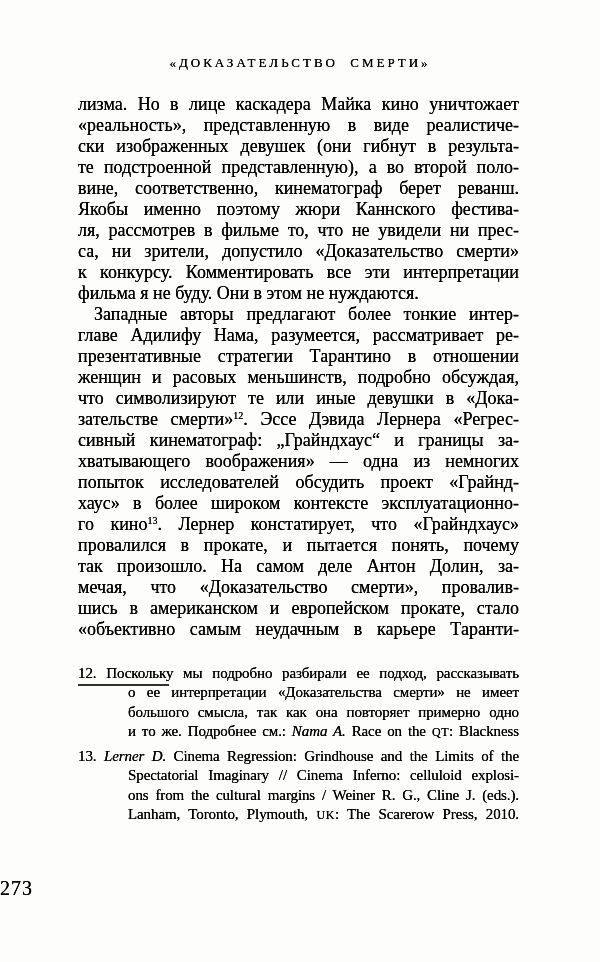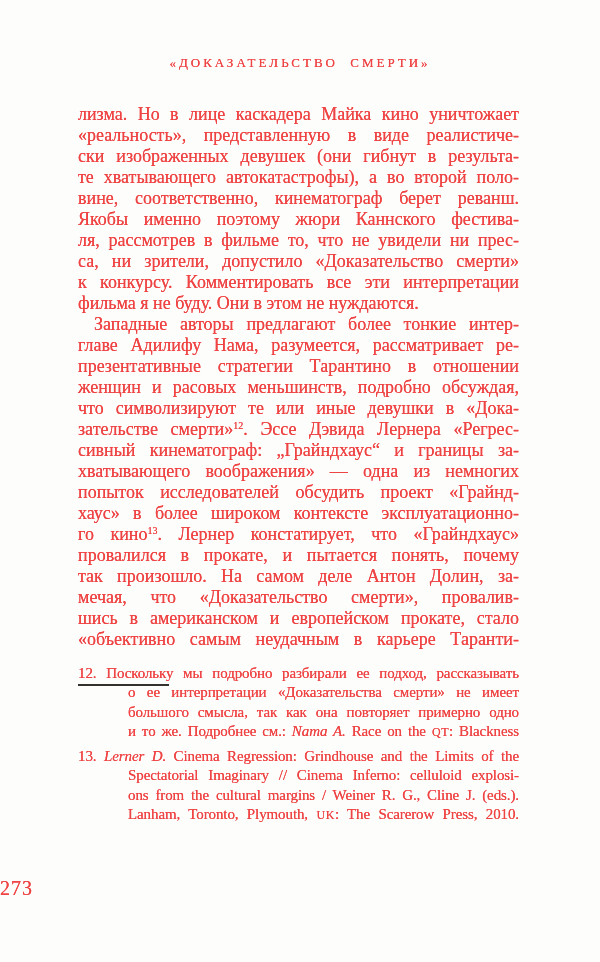--- a/index.html
+++ b/index.html
@@ -1,37 +1,37 @@
 <!DOCTYPE html>
 <html lang="ru"><head>
 <meta charset="utf-8">
 <style>
   html, body { margin: 0; padding: 0; background: #ffffff; }
   .page {
     position: relative;
     width: 600px;
     height: 962px;
     background: #fdfdfc;
-    color: #ef4444;
+    color: #000000;
     font-family: "Liberation Serif", "DejaVu Serif", serif;
     overflow: hidden;
   }
   .running-head {
     position: absolute;
     top: 55px; left: 0; width: 100%;
     text-align: center;
     font-size: 13px;
     letter-spacing: 3px;
     word-spacing: 6px;
     text-shadow: 0 0 0.5px currentColor;
     white-space: nowrap;
   }
   .body-text {
     position: absolute;
-    left: 78px; top: 104px; width: 441px;
+    left: 78px; top: 94px; width: 441px;
     font-size: 18px;
     line-height: 21px;
     text-shadow: 0 0 0.45px currentColor;
   }
   .line {
     text-align: justify;
     text-align-last: justify;
   }
   .line.nj { text-align-last: left; }
   .para.indent-first .line:first-child { text-indent: 16px; }
@@ -75,21 +75,21 @@
 
 <div class="page">
 
   <div class="running-head">«ДОКАЗАТЕЛЬСТВО СМЕРТИ»</div>
 
   <div class="body-text">
     <div class="para">
         <div class="line"><span>лизма. Но в лице каскадера Майка кино уничтожает</span></div>
         <div class="line"><span>«реальность», представленную в виде реалистиче-</span></div>
         <div class="line"><span>ски изображенных девушек (они гибнут в результа-</span></div>
-        <div class="line"><span>те хватывающего автокатастрофы), а во второй поло-</span></div>
+        <div class="line"><span>те подстроенной представленную), а во второй поло-</span></div>
         <div class="line"><span>вине, соответственно, кинематограф берет реванш.</span></div>
         <div class="line"><span>Якобы именно поэтому жюри Каннского фестива-</span></div>
         <div class="line"><span>ля, рассмотрев в фильме то, что не увидели ни прес-</span></div>
         <div class="line"><span>са, ни зрители, допустило «Доказательство смерти»</span></div>
         <div class="line"><span>к конкурсу. Комментировать все эти интерпретации</span></div>
         <div class="line nj"><span>фильма я не буду. Они в этом не нуждаются.</span></div>
       </div>
     <div class="para indent-first">
         <div class="line"><span>Западные авторы предлагают более тонкие интер-</span></div>
         <div class="line"><span>главе Адилифу Нама, разумеется, рассматривает ре-</span></div>

